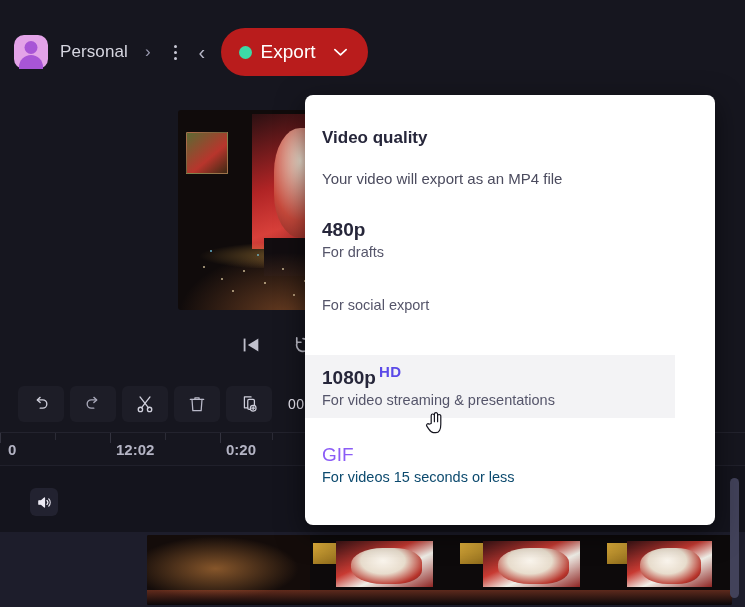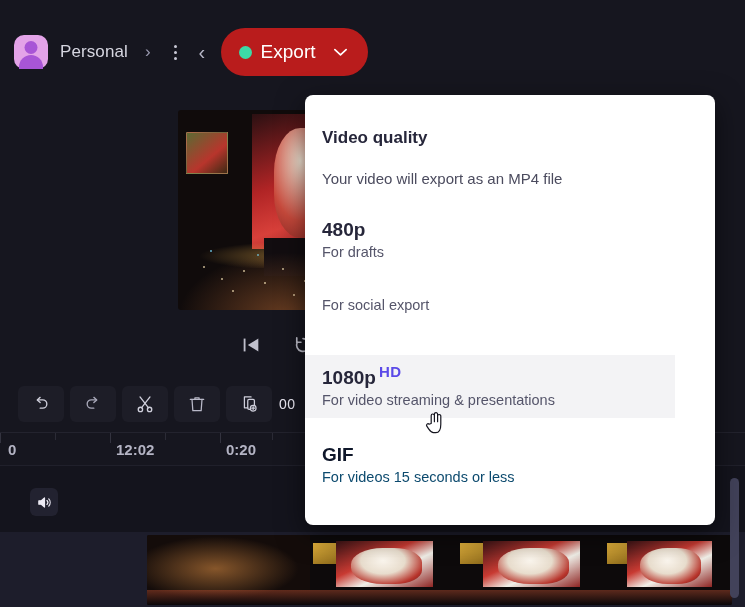--- a/index.html
+++ b/index.html
@@ -109,21 +109,21 @@
   .edit-toolbar {
     position: absolute; left: 0; top: 380px; width: 745px; height: 48px;
     background: #16161f; display: flex; align-items: center; gap: 6px; padding-left: 18px;
   }
   .tool {
     width: 46px; height: 36px; border-radius: 6px; background: #1d1d27;
     display: flex; align-items: center; justify-content: center;
     color: #cfcfdb; cursor: pointer; border: none;
   }
   .timecode {
-    margin-left: 1px; color: #eceaf4; font-size: 14px; letter-spacing: .4px;
+    margin-left: 10px; color: #eceaf4; font-size: 14px; letter-spacing: .4px;
     font-family: "Liberation Sans", sans-serif; white-space: nowrap;
   }
 
   
   .ruler {
     position: absolute; left: 0; top: 432px; width: 745px; height: 34px;
     background: #16161f; border-top: 1px solid #23232e; border-bottom: 1px solid #20202b;
   }
   .ruler .tick {
     position: absolute; top: 0; width: 1px; height: 10px; background: #33333f;
@@ -189,21 +189,21 @@
   }
   .dd-sub {
     position: absolute; left: 17px; top: 75px; font-size: 15px; color: #4b4b5e;
   }
   .dd-item {
     position: absolute; left: 0; width: 370px; padding: 8px 17px 10px 17px; cursor: pointer;
   }
   .dd-item .q { font-size: 19px; font-weight: bold; color: #26263a; line-height: 1.25; }
   .dd-item .d { font-size: 14.5px; color: #55556a; margin-top: 2px; }
   .dd-item.hovered { background: #f3f3f5; }
-  .dd-item.disabled .q { color: #0f172a; font-weight: bold; }
+  .dd-item.disabled .q { color: #8b5cf6; font-weight: normal; }
   .dd-item.disabled .d { color: #0c4a6e; }
   .hd-badge {
     font-size: 15px; font-weight: bold; color: #5b4ae8; vertical-align: super; margin-left: 3px;
     letter-spacing: .5px;
   }
 
   
   .cursor { position: absolute; left: 424px; top: 410px; z-index: 60; pointer-events: none; }
 </style>
 </head>

